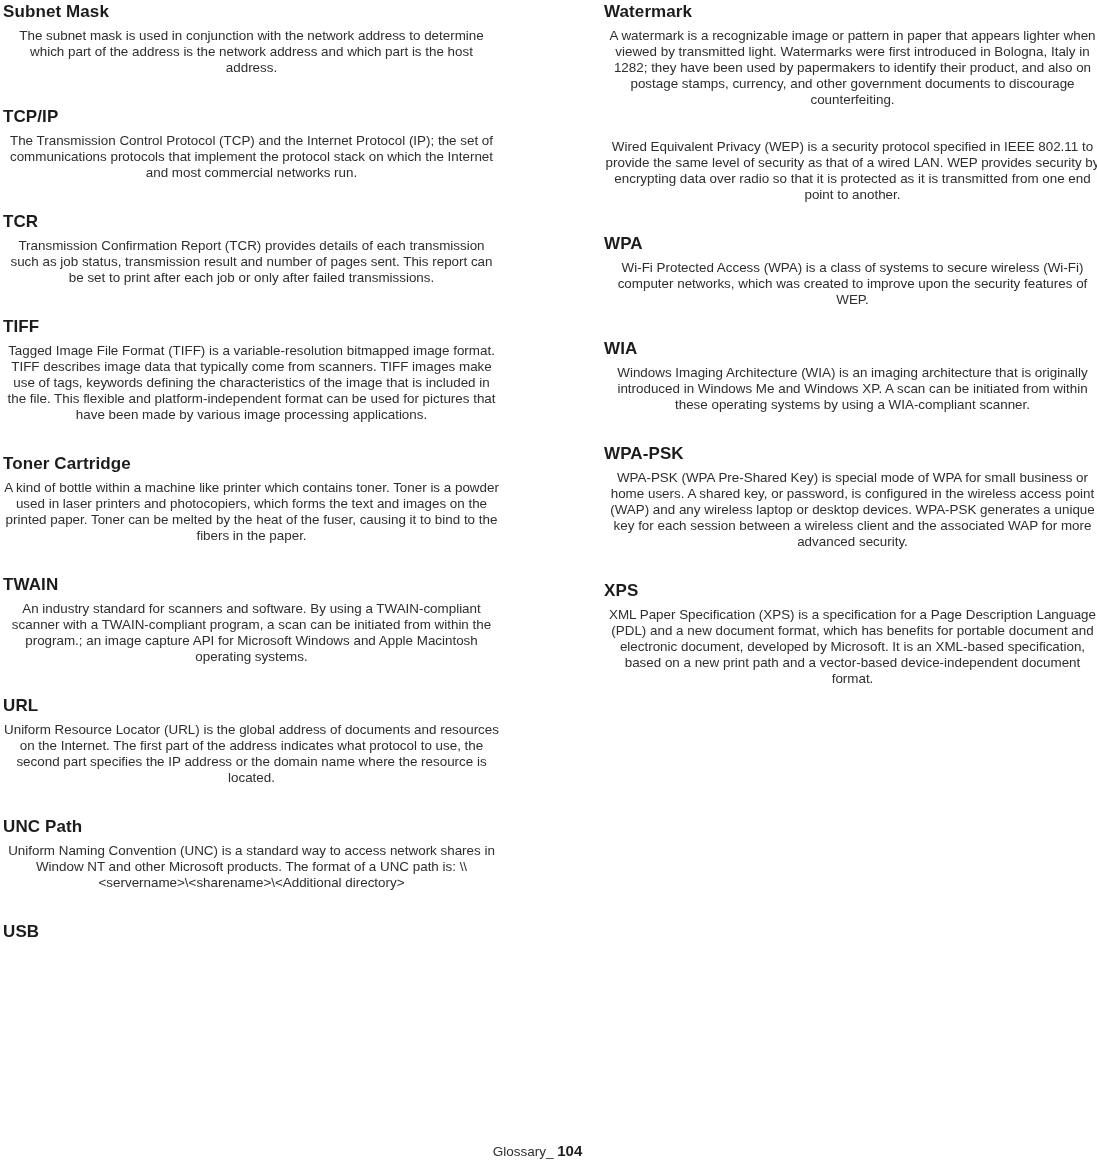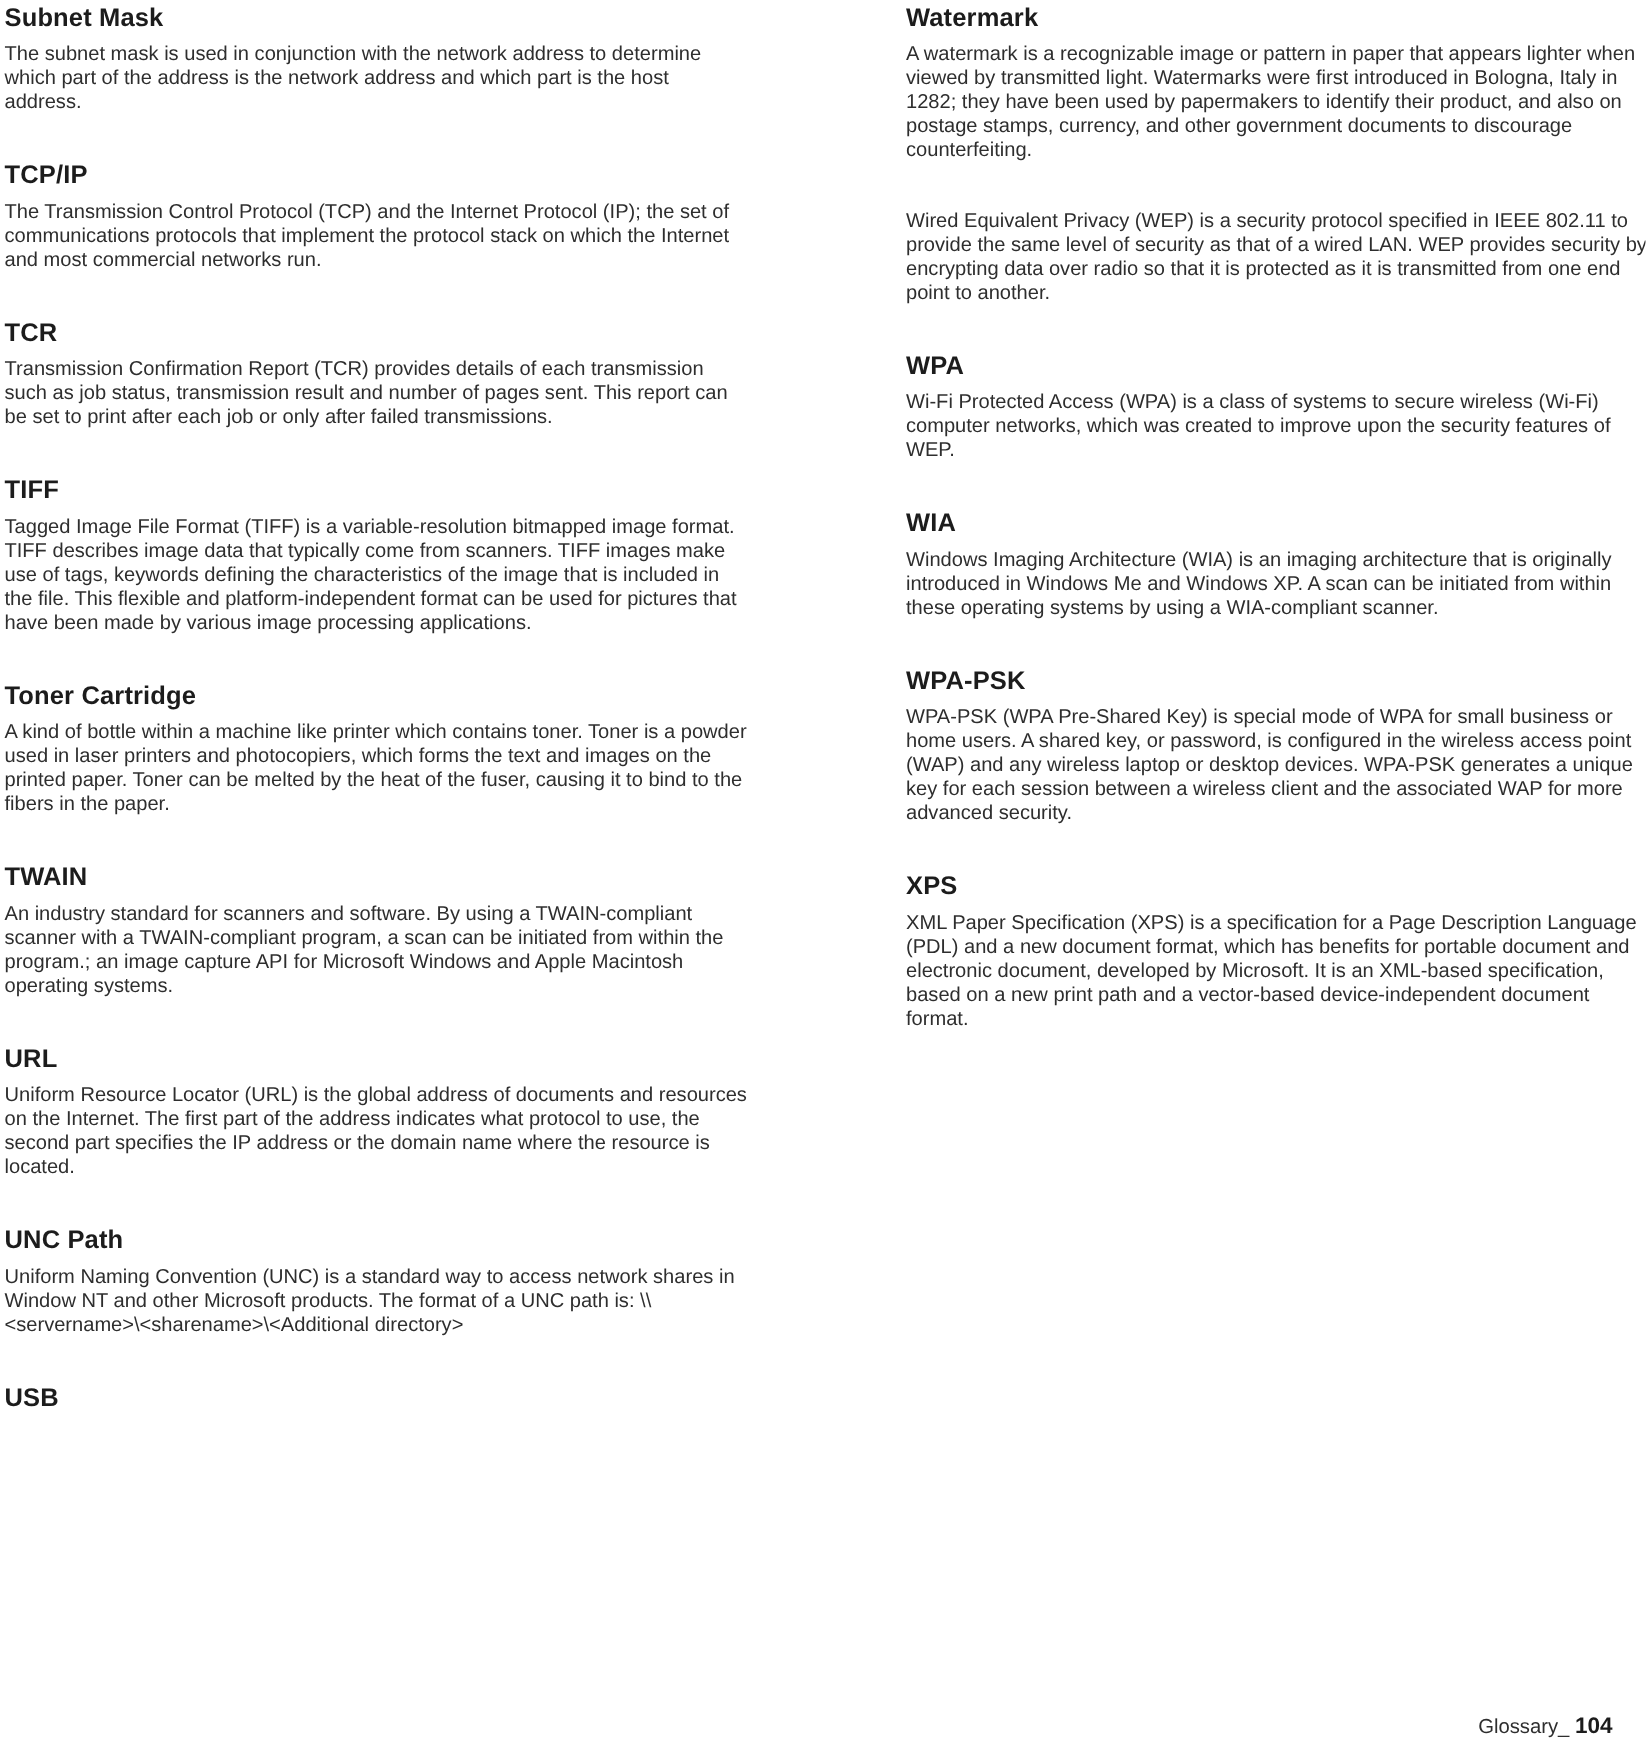--- a/index.html
+++ b/index.html
@@ -31,27 +31,28 @@
     line-height: 20px;
     font-weight: bold;
     color: #1c1c1c;
     letter-spacing: 0.1px;
   }
   .entry p {
     margin: 0;
     font-size: 13.4px;
     line-height: 16px;
     color: #2e2e2e;
+    text-align: center;
   }
   .footer {
     position: absolute;
     top: 1142px;
     left: 0;
     width: 1075px;
-    text-align: right;
+    text-align: center;
     font-size: 13.5px;
     color: #2e2e2e;
     white-space: nowrap;
   }
   .footer .page-num {
     font-weight: bold;
     font-size: 15px;
     color: #1c1c1c;
   }
 </style>

